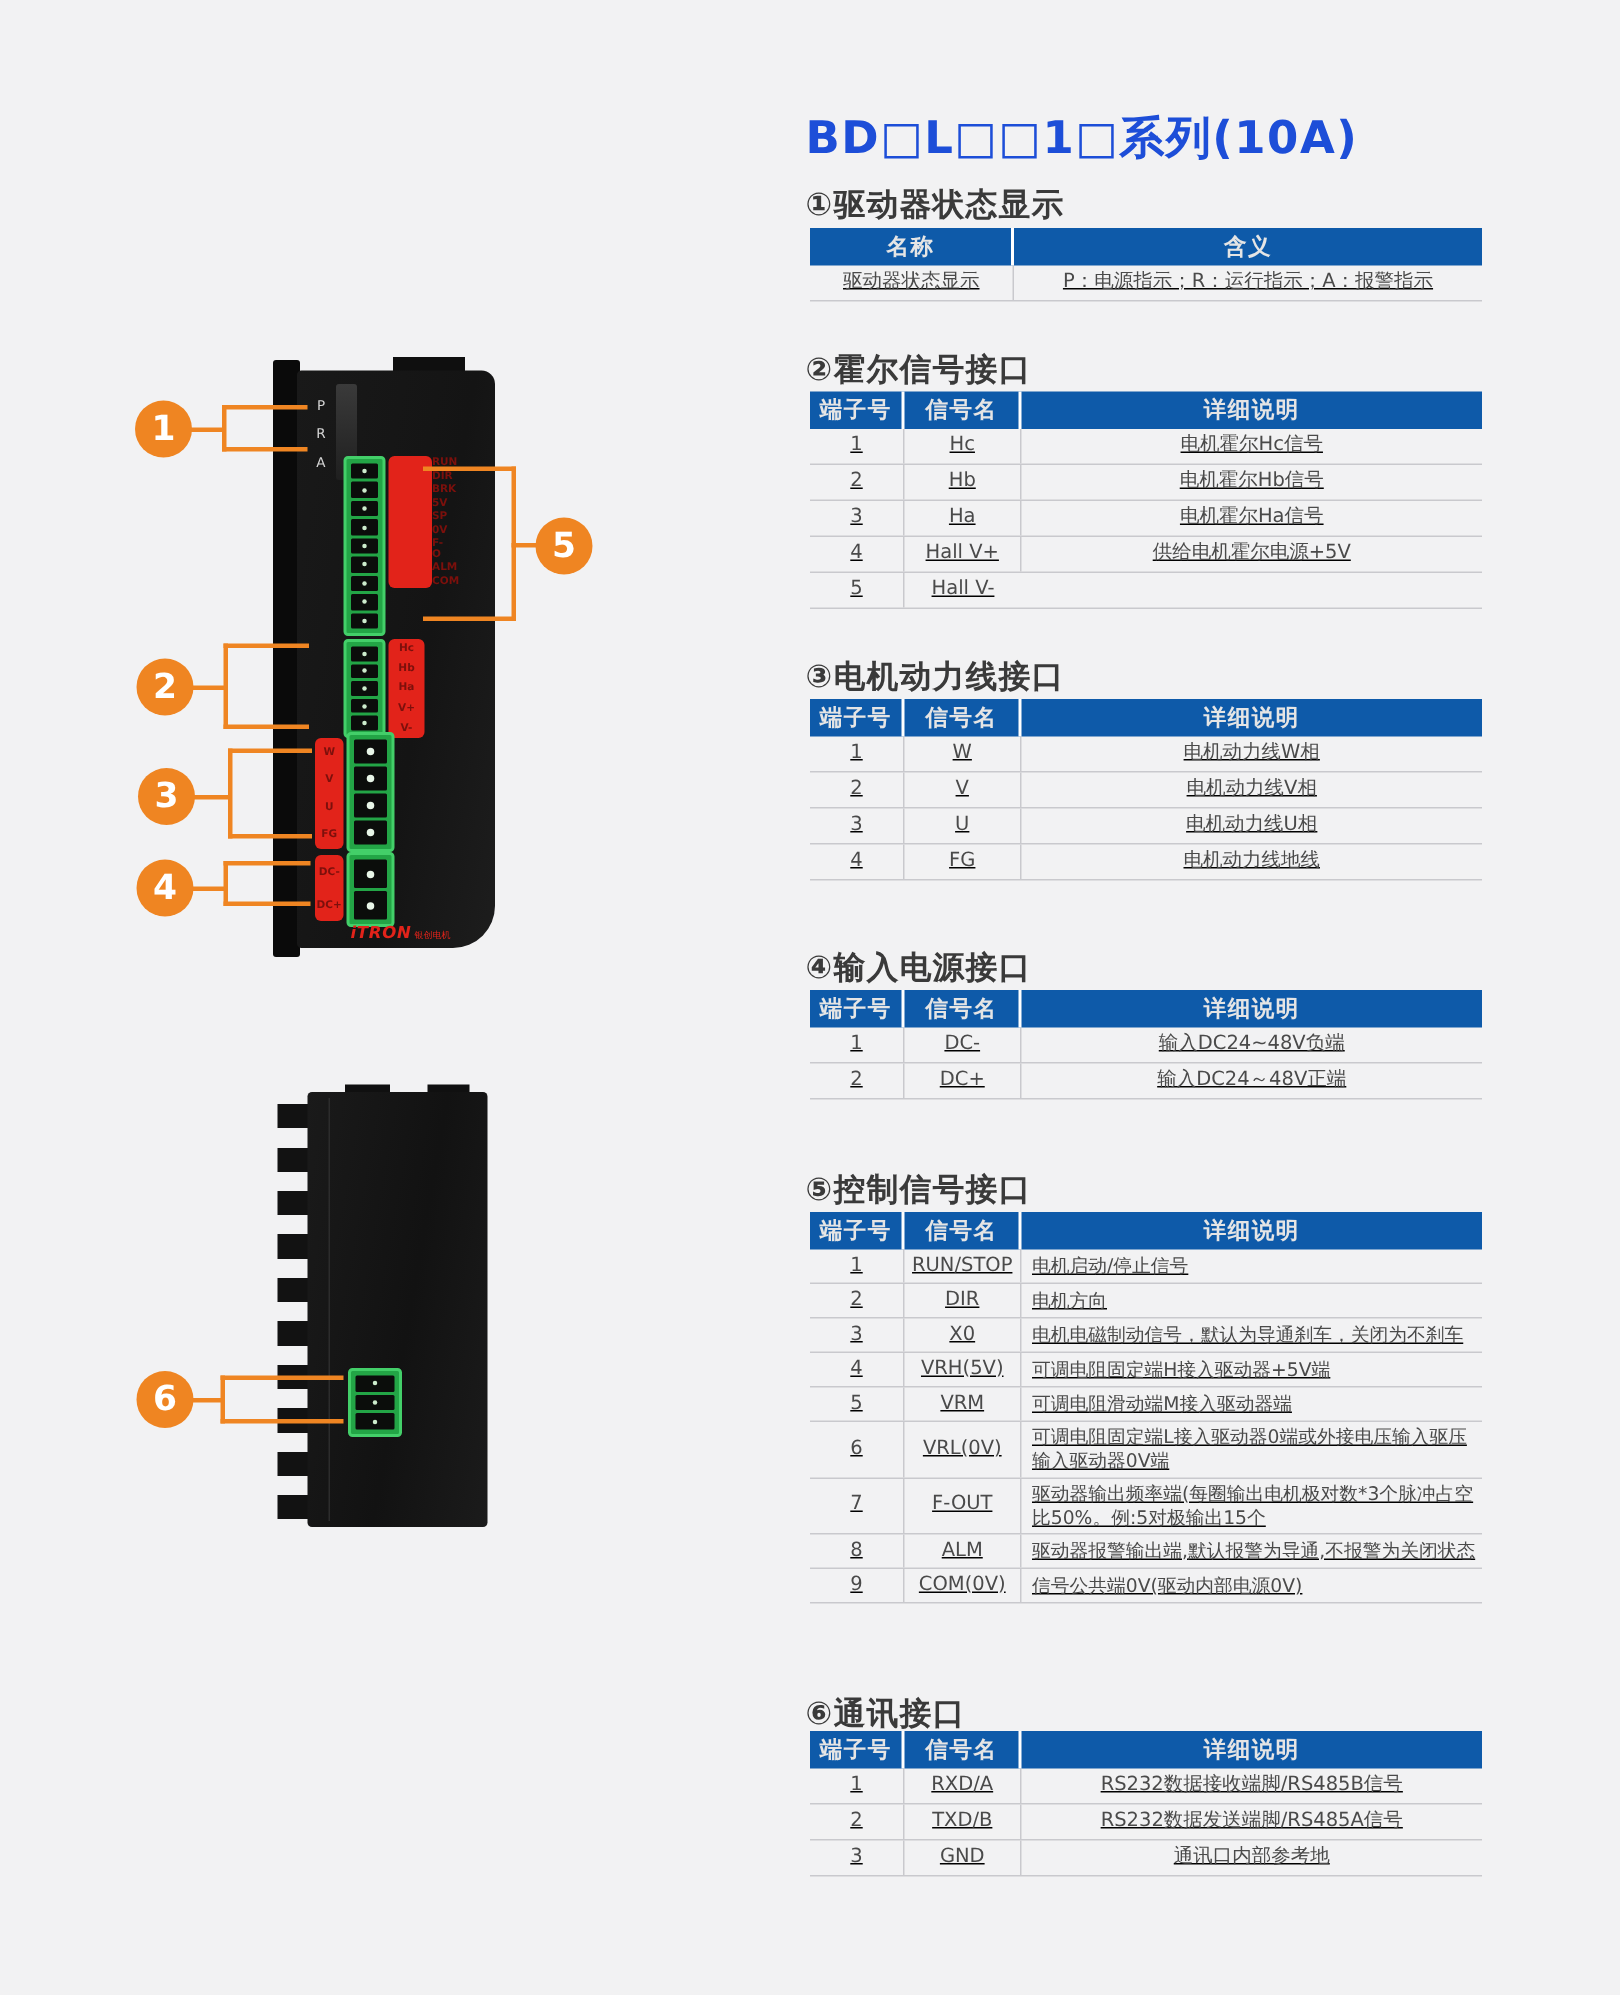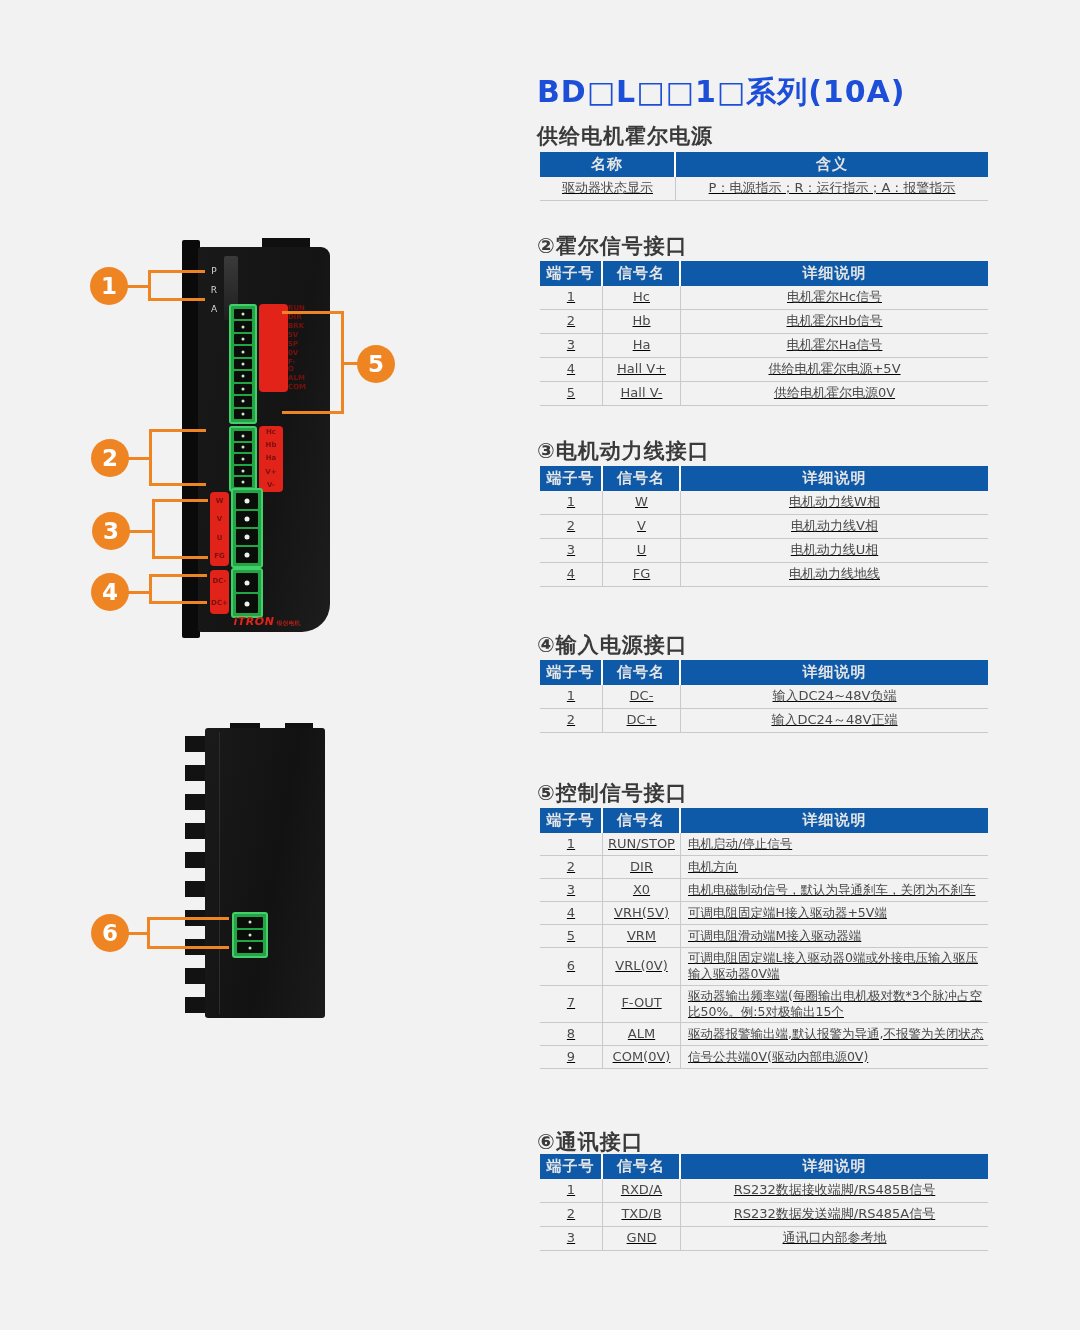--- a/index.html
+++ b/index.html
@@ -214,21 +214,21 @@
   <div class="badge" style="left:357px;top:345px">5</div>
   <div class="stub" style="left:341px;top:362px;width:18px"></div>
   <div class="bracket br-left" style="left:282px;top:311px;width:62px;height:103px"></div>
 
   <div class="badge" style="left:91px;top:914px">6</div>
   <div class="stub" style="left:127px;top:932px;width:22px"></div>
   <div class="bracket br-right" style="left:147px;top:917px;width:82px;height:32px"></div>
 
   <h1 class="doc-title">BD□L□□1□系列(10A)</h1>
 
-  <h2 class="section-heading" style="top:122px">供给电机霍尔电源</h2>
+  <h2 class="section-heading" style="top:122px">①驱动器状态显示</h2>
   <div class="section" style="top:152px">
     <div class="spec-table cols-2">
       <div class="t-head">
           <span>名称</span>
           <span>含义</span>
         </div>
       <div>
           <div class="t-row">
             <div>驱动器状态显示</div>
             <div>P：电源指示；R：运行指示；A：报警指示</div>
@@ -262,21 +262,20 @@
             <div>电机霍尔Ha信号</div>
           </div>
           <div class="t-row">
             <div>4</div>
             <div>Hall V+</div>
             <div>供给电机霍尔电源+5V</div>
           </div>
           <div class="t-row">
             <div>5</div>
             <div>Hall V-</div>
-            <div>供给电机霍尔电源0V</div>
           </div>
         </div>
     </div>
   </div>
 
   <h2 class="section-heading" style="top:437px">③电机动力线接口</h2>
   <div class="section" style="top:466px">
     <div class="spec-table cols-3">
       <div class="t-head">
           <span>端子号</span>

